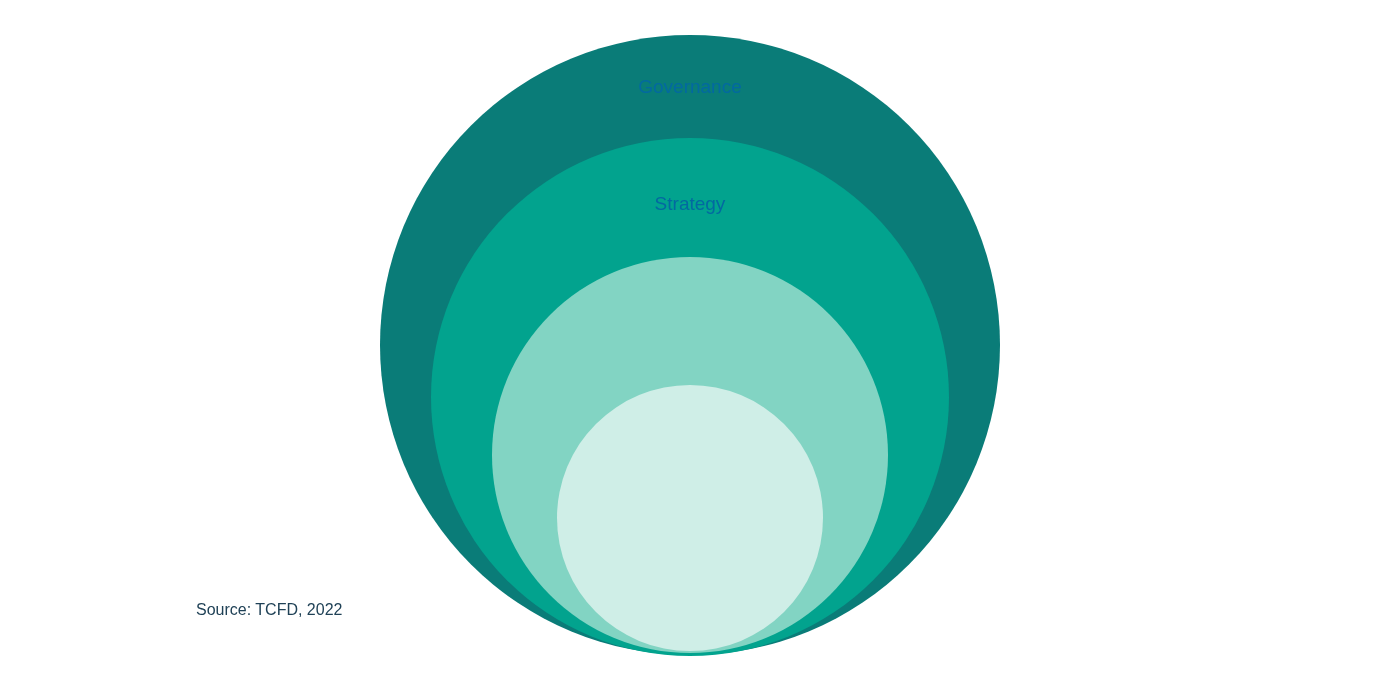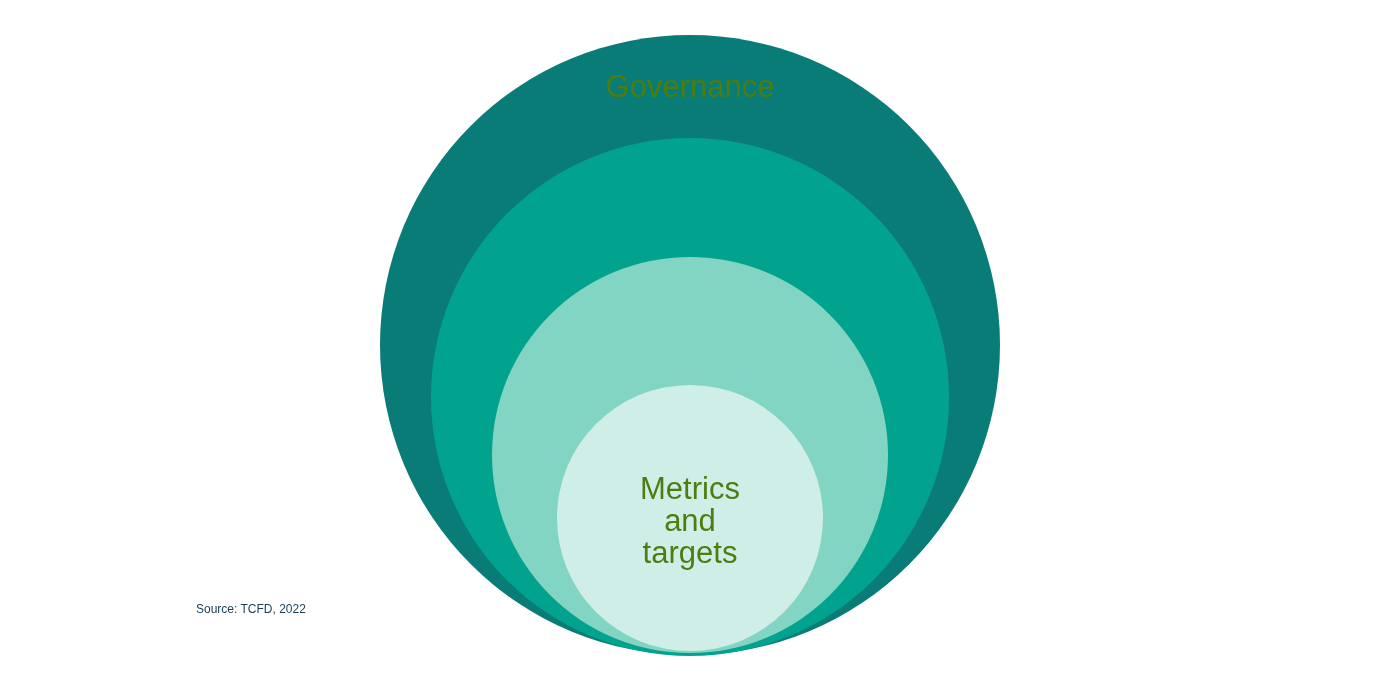--- a/index.html
+++ b/index.html
@@ -23,56 +23,54 @@
   .c1 { left: 380px; top: 35px;  width: 620px; height: 620px; }
   .c2 { left: 431px; top: 138px; width: 518px; height: 518px; }
   .c3 { left: 492px; top: 257px; width: 396px; height: 396px; }
   .c4 { left: 557px; top: 385px; width: 266px; height: 266px; }
 
   .label {
     position: absolute;
     left: 490px;
     width: 400px;
     text-align: center;
-    color: #4d7c0f;
-    font-size: 31px;
+    color: #0369a1;
+    font-size: 19px;
     white-space: pre-line;
     z-index: 10;
   }
   .l1 { top: 73px;  line-height: 27px; }
   .l2 { top: 190px; line-height: 27px; }
   .l3 { top: 304px; line-height: 33px; }
   .l4 { top: 473px; line-height: 32px; }
 
   .source {
     position: absolute;
     left: 196px;
     top: 600px;
-    font-size: 12px;
+    font-size: 16px;
     line-height: 19px;
     color: #1f4156;
     z-index: 10;
   }
 </style>
 </head>
 <body>
 
 <div class="canvas">
 
   <div class="circle c1" style="background-color: rgb(10, 124, 120);"></div>
 
   <div class="circle c2" style="background-color: rgb(2, 163, 142);"></div>
 
   <div class="circle c3" style="background-color: rgb(130, 212, 195);"></div>
 
   <div class="circle c4" style="background-color: rgb(207, 238, 231);"></div>
 
   <div class="label l1">Governance</div>
 
+  <div class="label l2">Strategy</div>
 
 
-  <div class="label l4">Metrics
-and
-targets</div>
 
   <div class="source">Source: TCFD, 2022</div>
 
 </div>
 
 </body></html>

